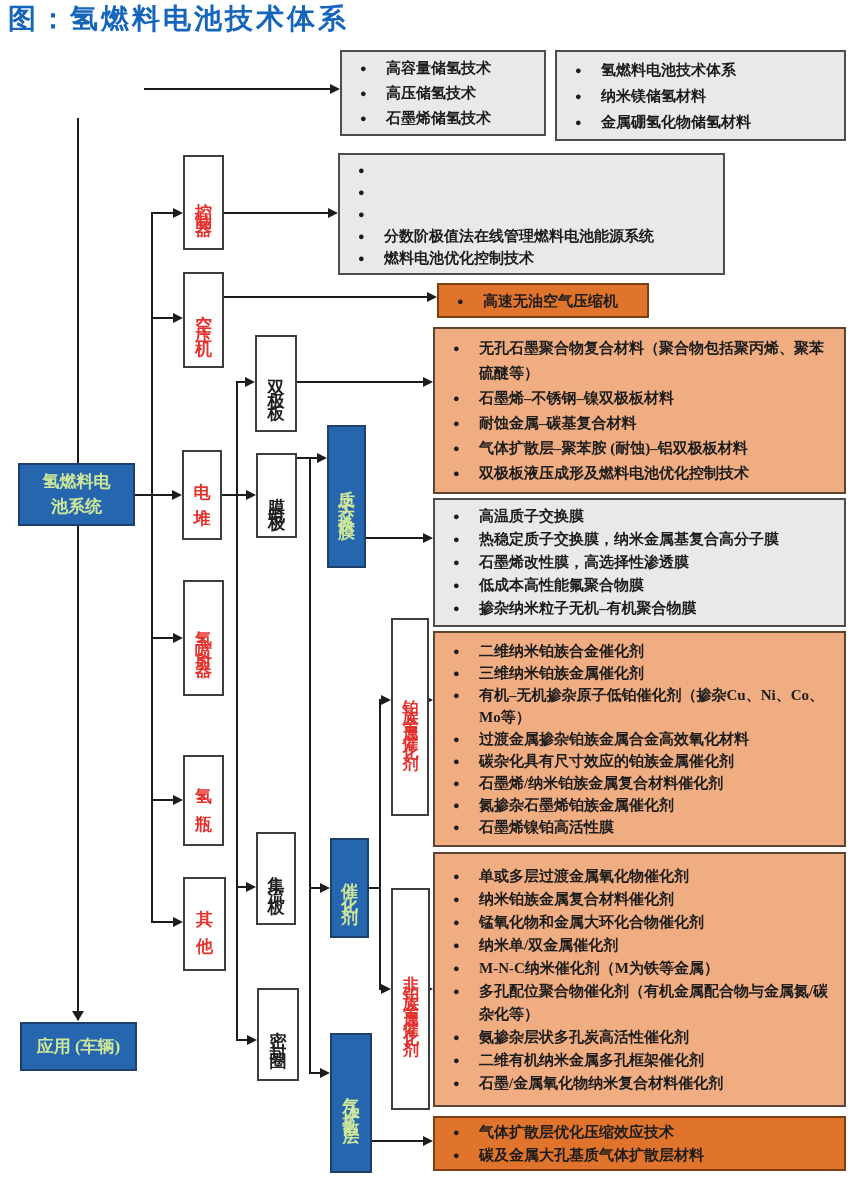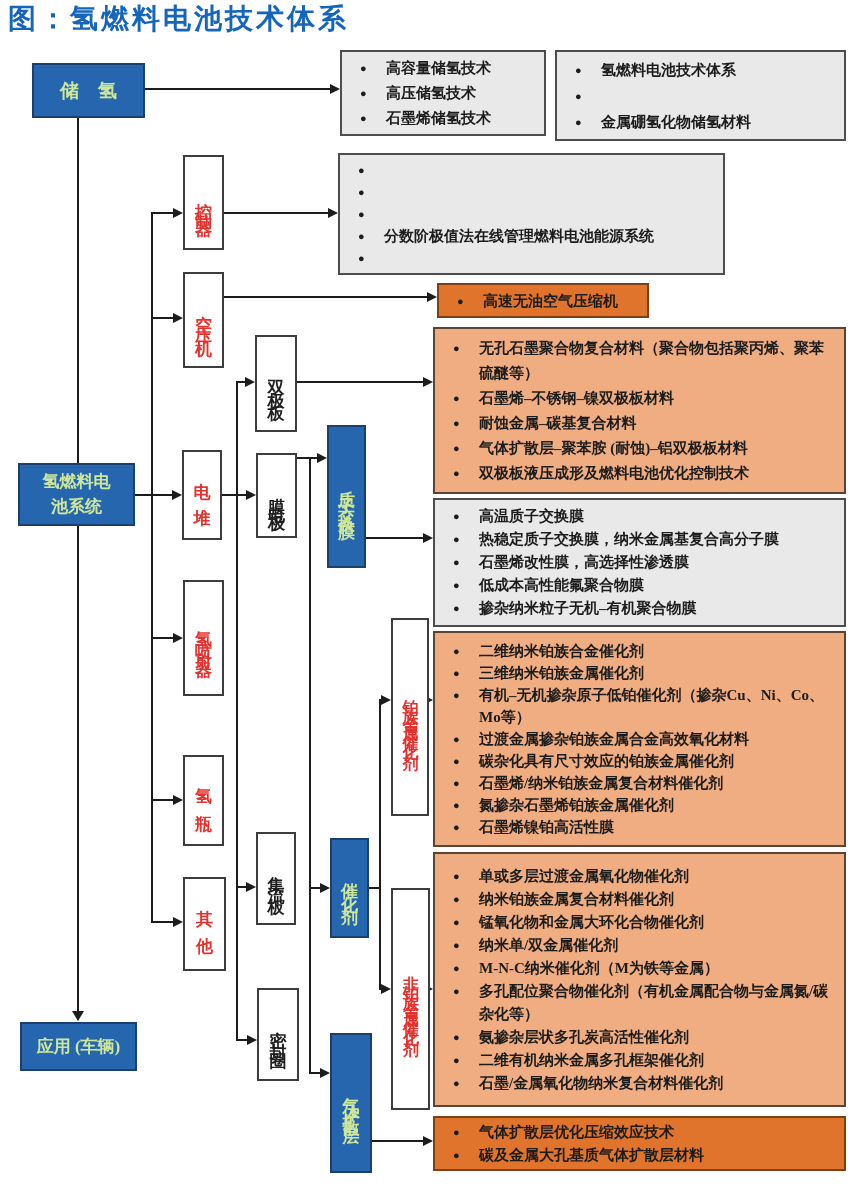--- a/index.html
+++ b/index.html
@@ -99,23 +99,20 @@
   <div class="ar" style="left:381px;top:695px;"></div>
   <div class="hl" style="left:379px;top:988px;width:6px;"></div>
   <div class="ar" style="left:381px;top:984px;"></div>
 
   <div class="ar" style="left:423px;top:695px;"></div>
   <div class="ar" style="left:423px;top:984px;"></div>
 
   <div class="hl" style="left:372px;top:1140px;width:53px;"></div>
   <div class="ar" style="left:423px;top:1136px;"></div>
 
-  <div class="node blue" style="left:32px;top:63px;width:113px;height:55px;font-size:19px;">
-    <span>储　氢</span>
-  </div>
 
   <div class="node blue" style="left:20px;top:1022px;width:117px;height:49px;font-size:17px;">
     <span>应用 (车辆)</span>
   </div>
 
   <div class="node blue" style="left:18px;top:463px;width:117px;height:63px;font-size:17px;">
     <span class="pre">氢燃料电
 池系统</span>
   </div>
 
@@ -183,20 +180,21 @@
       </div>
   </div>
 
   <div class="lbox gray" style="left:555px;top:50px;width:291px;height:91px;">
     <div class="li" style="line-height:26px;">
         <span class="b">●</span>
         <span class="t">氢燃料电池技术体系</span>
       </div>
     <div class="li" style="line-height:26px;">
         <span class="b">●</span>
+        <span class="t">纳米镁储氢材料</span>
       </div>
     <div class="li" style="line-height:26px;">
         <span class="b">●</span>
         <span class="t">金属硼氢化物储氢材料</span>
       </div>
   </div>
 
   <div class="lbox gray" style="left:338px;top:153px;width:387px;height:122px;">
     <div class="li" style="line-height:22px;">
         <span class="b">●</span>
@@ -206,20 +204,21 @@
       </div>
     <div class="li" style="line-height:22px;">
         <span class="b">●</span>
       </div>
     <div class="li" style="line-height:22px;">
         <span class="b">●</span>
         <span class="t">分数阶极值法在线管理燃料电池能源系统</span>
       </div>
     <div class="li" style="line-height:22px;">
         <span class="b">●</span>
+        <span class="t">燃料电池优化控制技术</span>
       </div>
   </div>
 
   <div class="lbox dorange" style="left:437px;top:283px;width:212px;height:35px;">
     <div class="li" style="line-height:18px;">
         <span class="b">●</span>
         <span class="t">高速无油空气压缩机</span>
       </div>
   </div>
 

